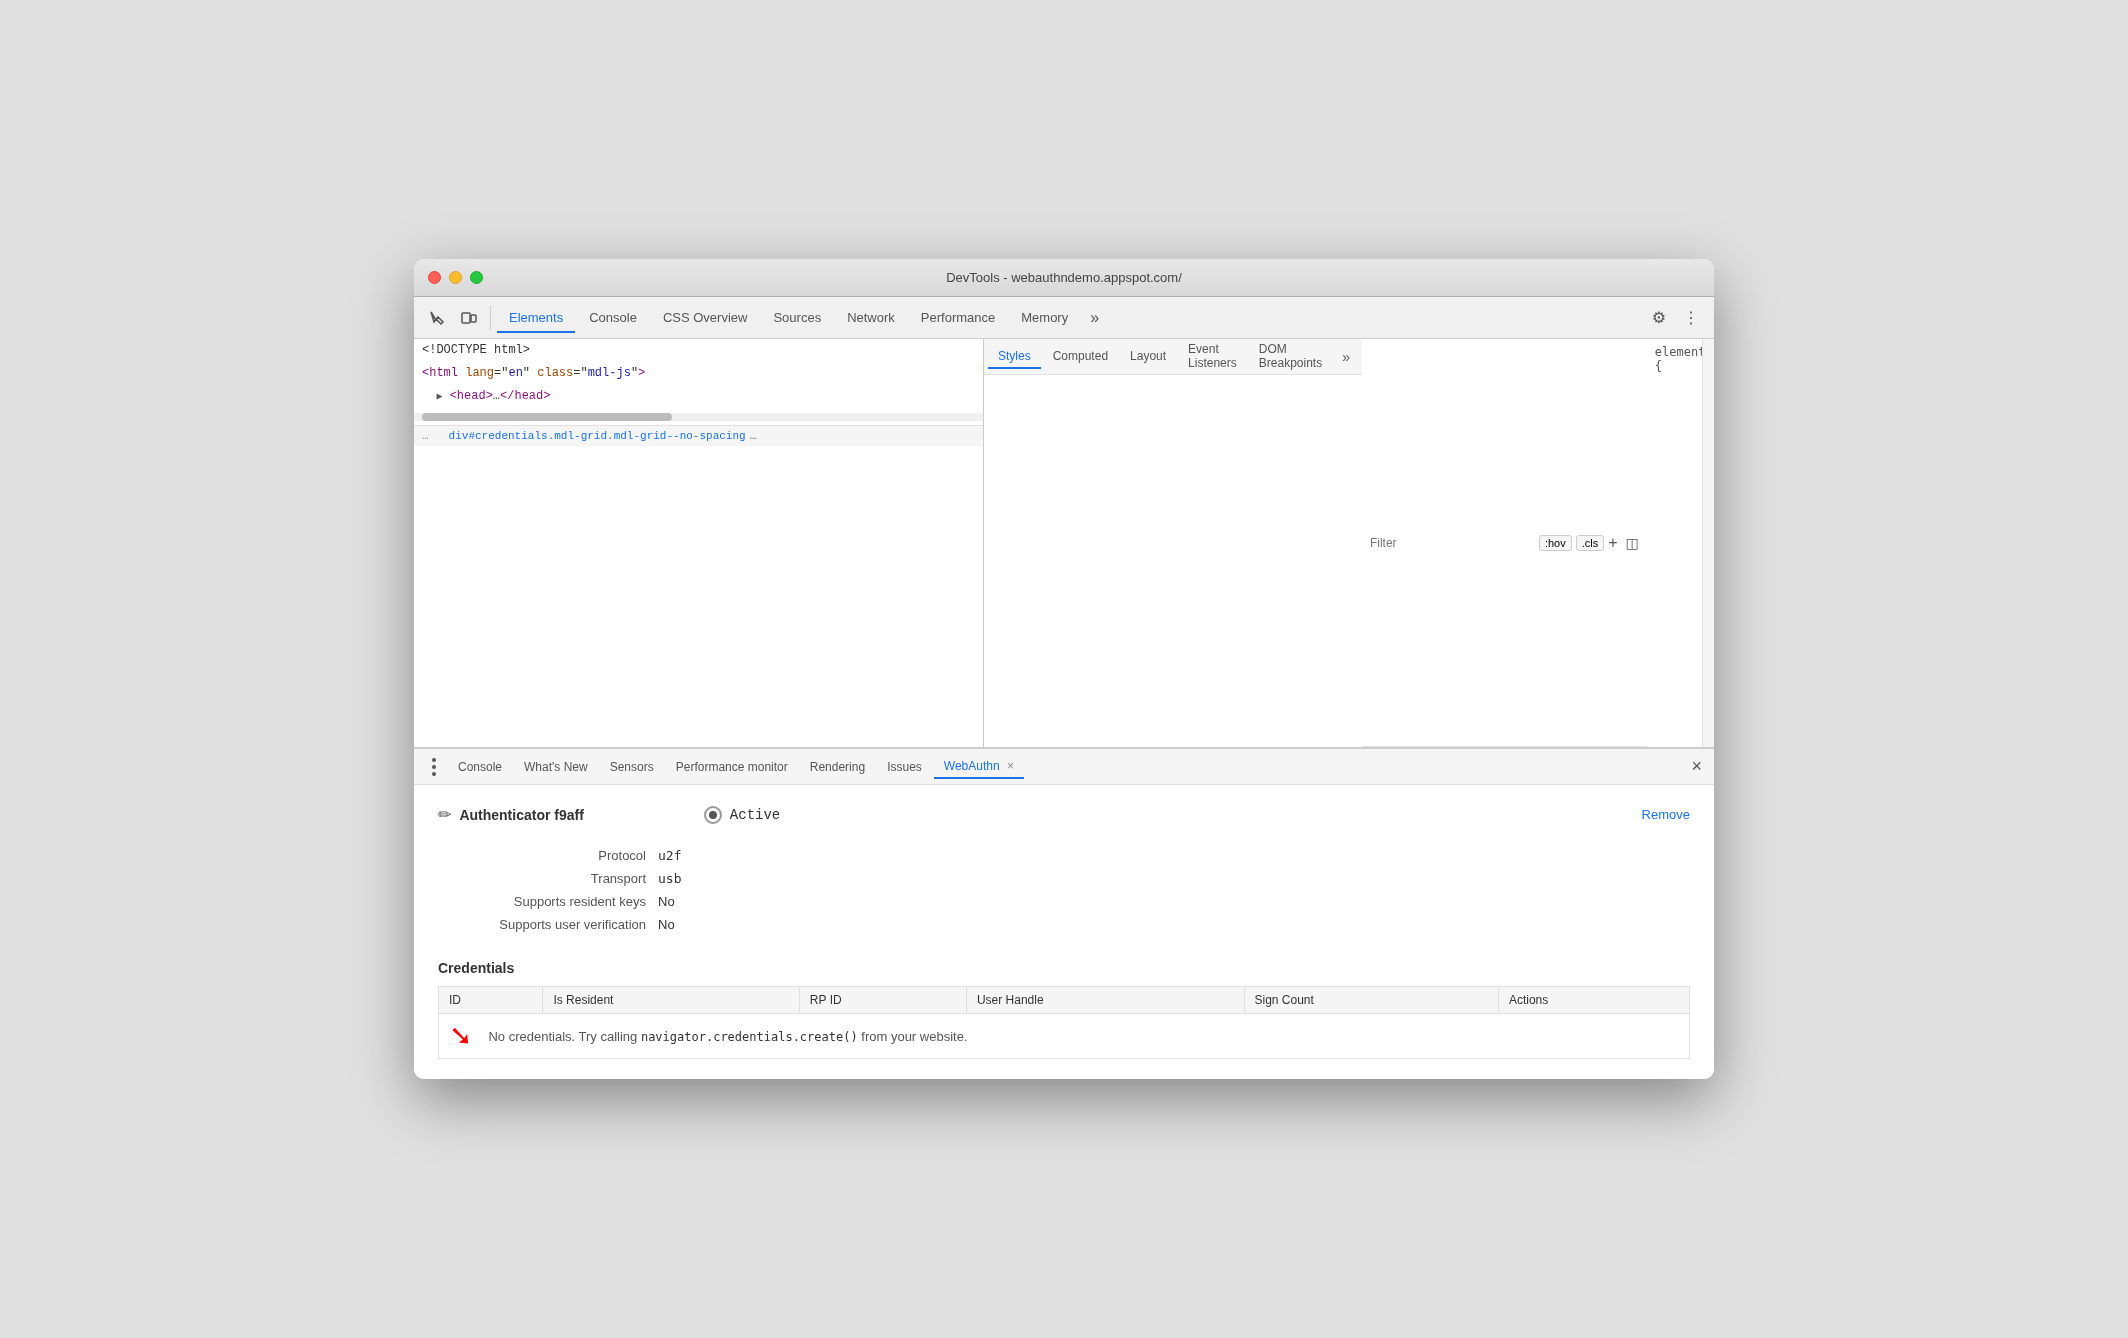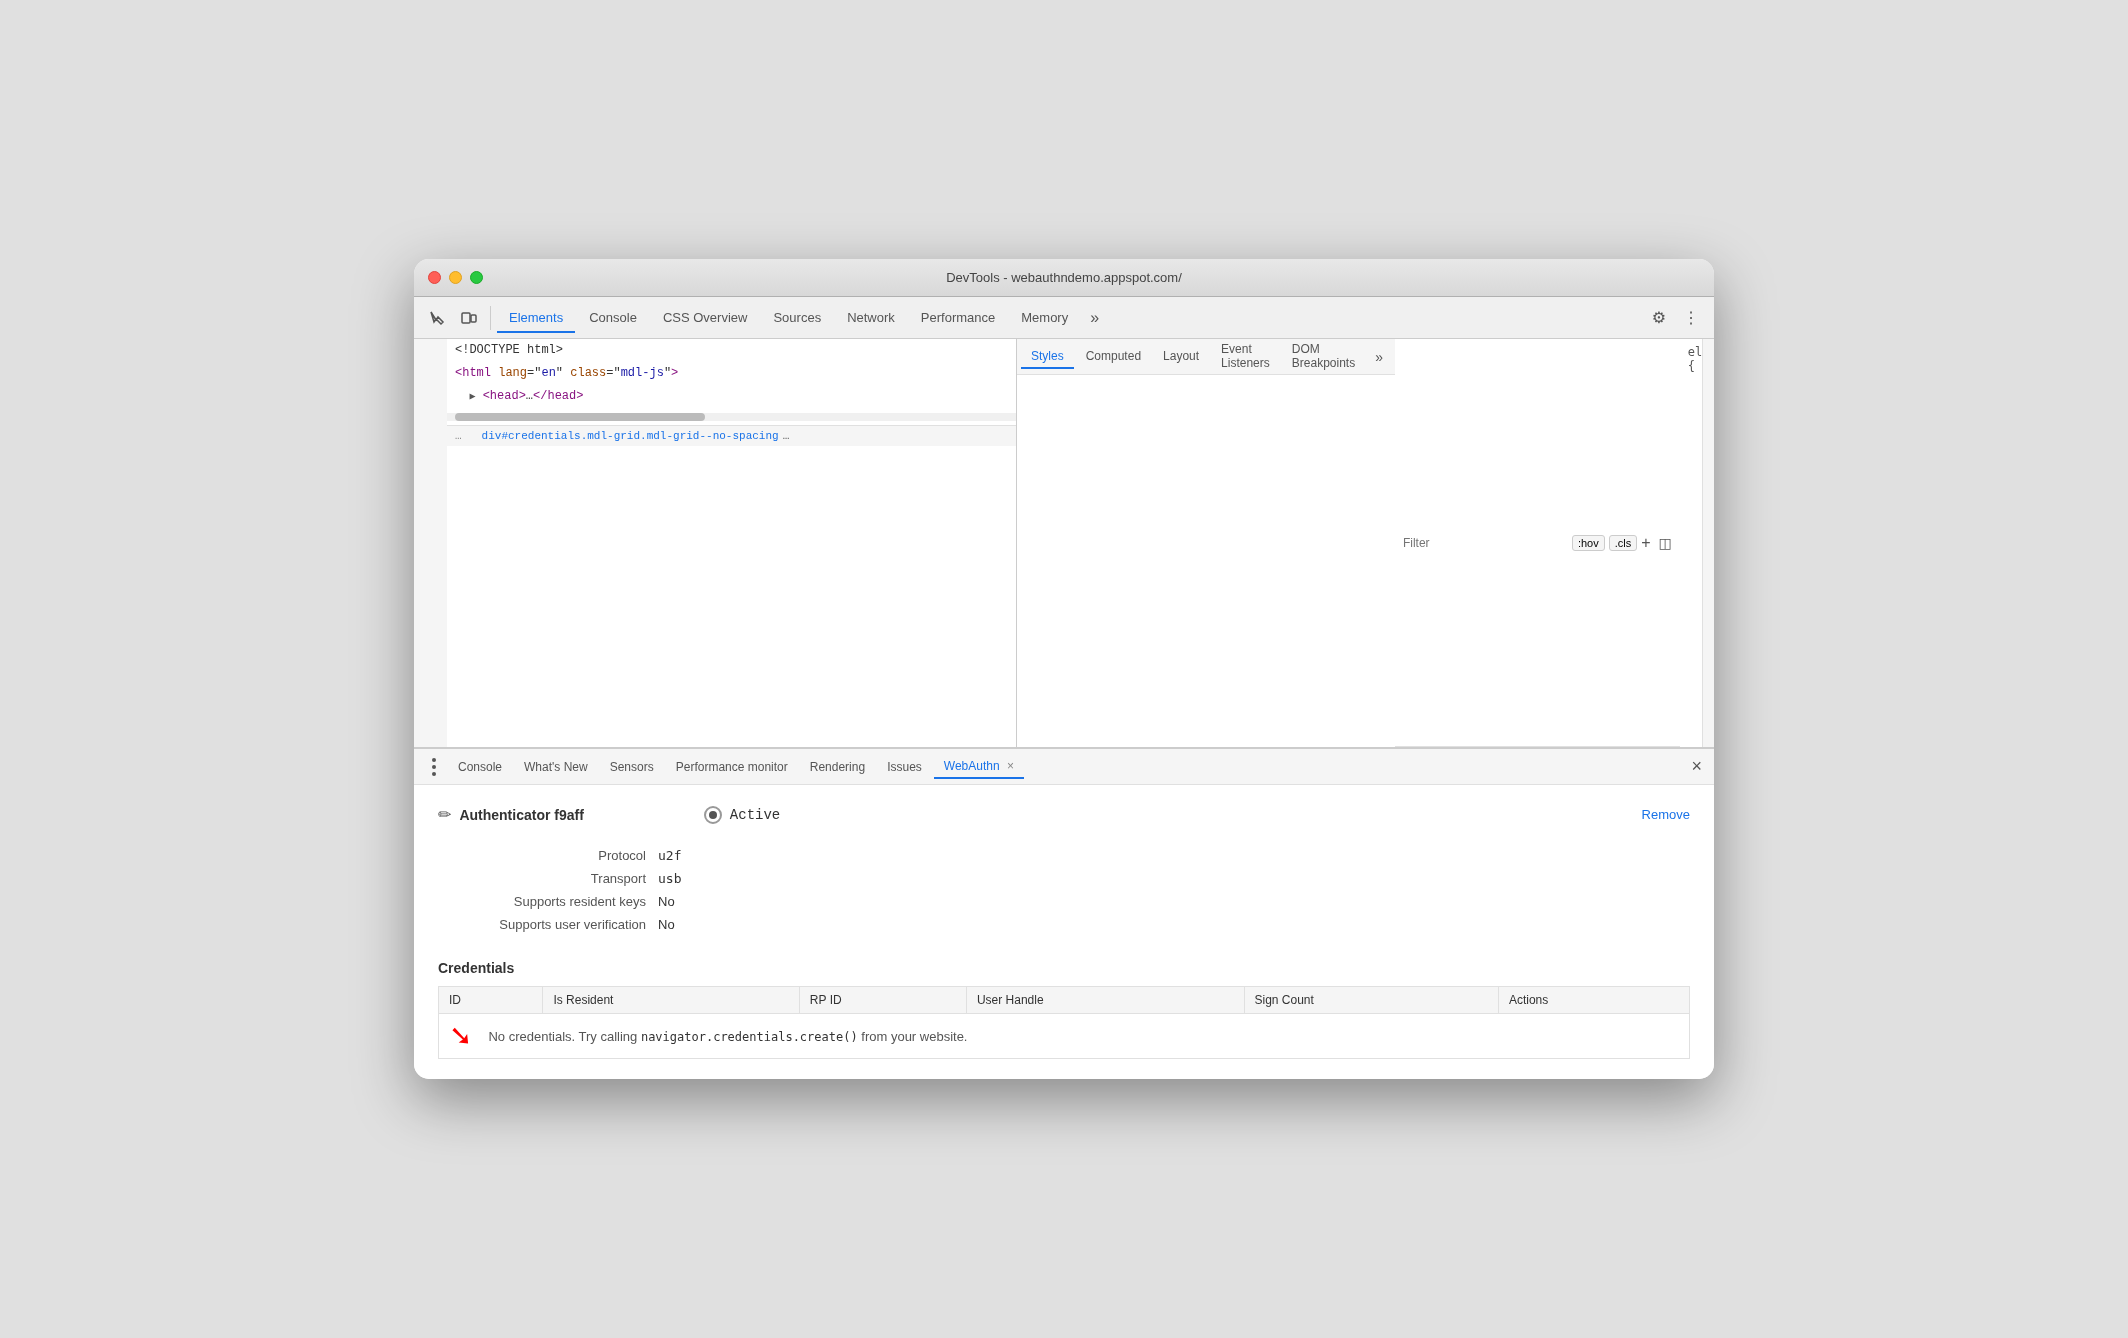--- a/index.html
+++ b/index.html
@@ -7,21 +7,21 @@
       background: #e0e0e0;
       display: flex;
       align-items: center;
       justify-content: center;
       min-height: 100vh;
       font-family: -apple-system, BlinkMacSystemFont, 'Helvetica Neue', Arial, sans-serif;
     }
     .window {
       width: 1300px;
       background: #f5f5f5;
-      border-radius: 15px;
+      border-radius: 10px;
       box-shadow: 0 20px 60px rgba(0,0,0,0.4);
       overflow: hidden;
     }
     
     .titlebar {
       background: linear-gradient(#e8e8e8, #d8d8d8);
       height: 38px;
       display: flex;
       align-items: center;
       padding: 0 14px;
@@ -405,21 +405,20 @@
     }
     .full-layout {
       display: flex;
       flex-direction: column;
       height: 820px;
     }
     .main-area {
       display: flex;
       flex: 1;
       overflow: hidden;
-      margin-left: 33px;
     }
     .bottom-section {
       border-top: 2px solid #ccc;
     }
   </style>
 </head>
 <body>
 
 <div class="window">
   <div class="full-layout">

